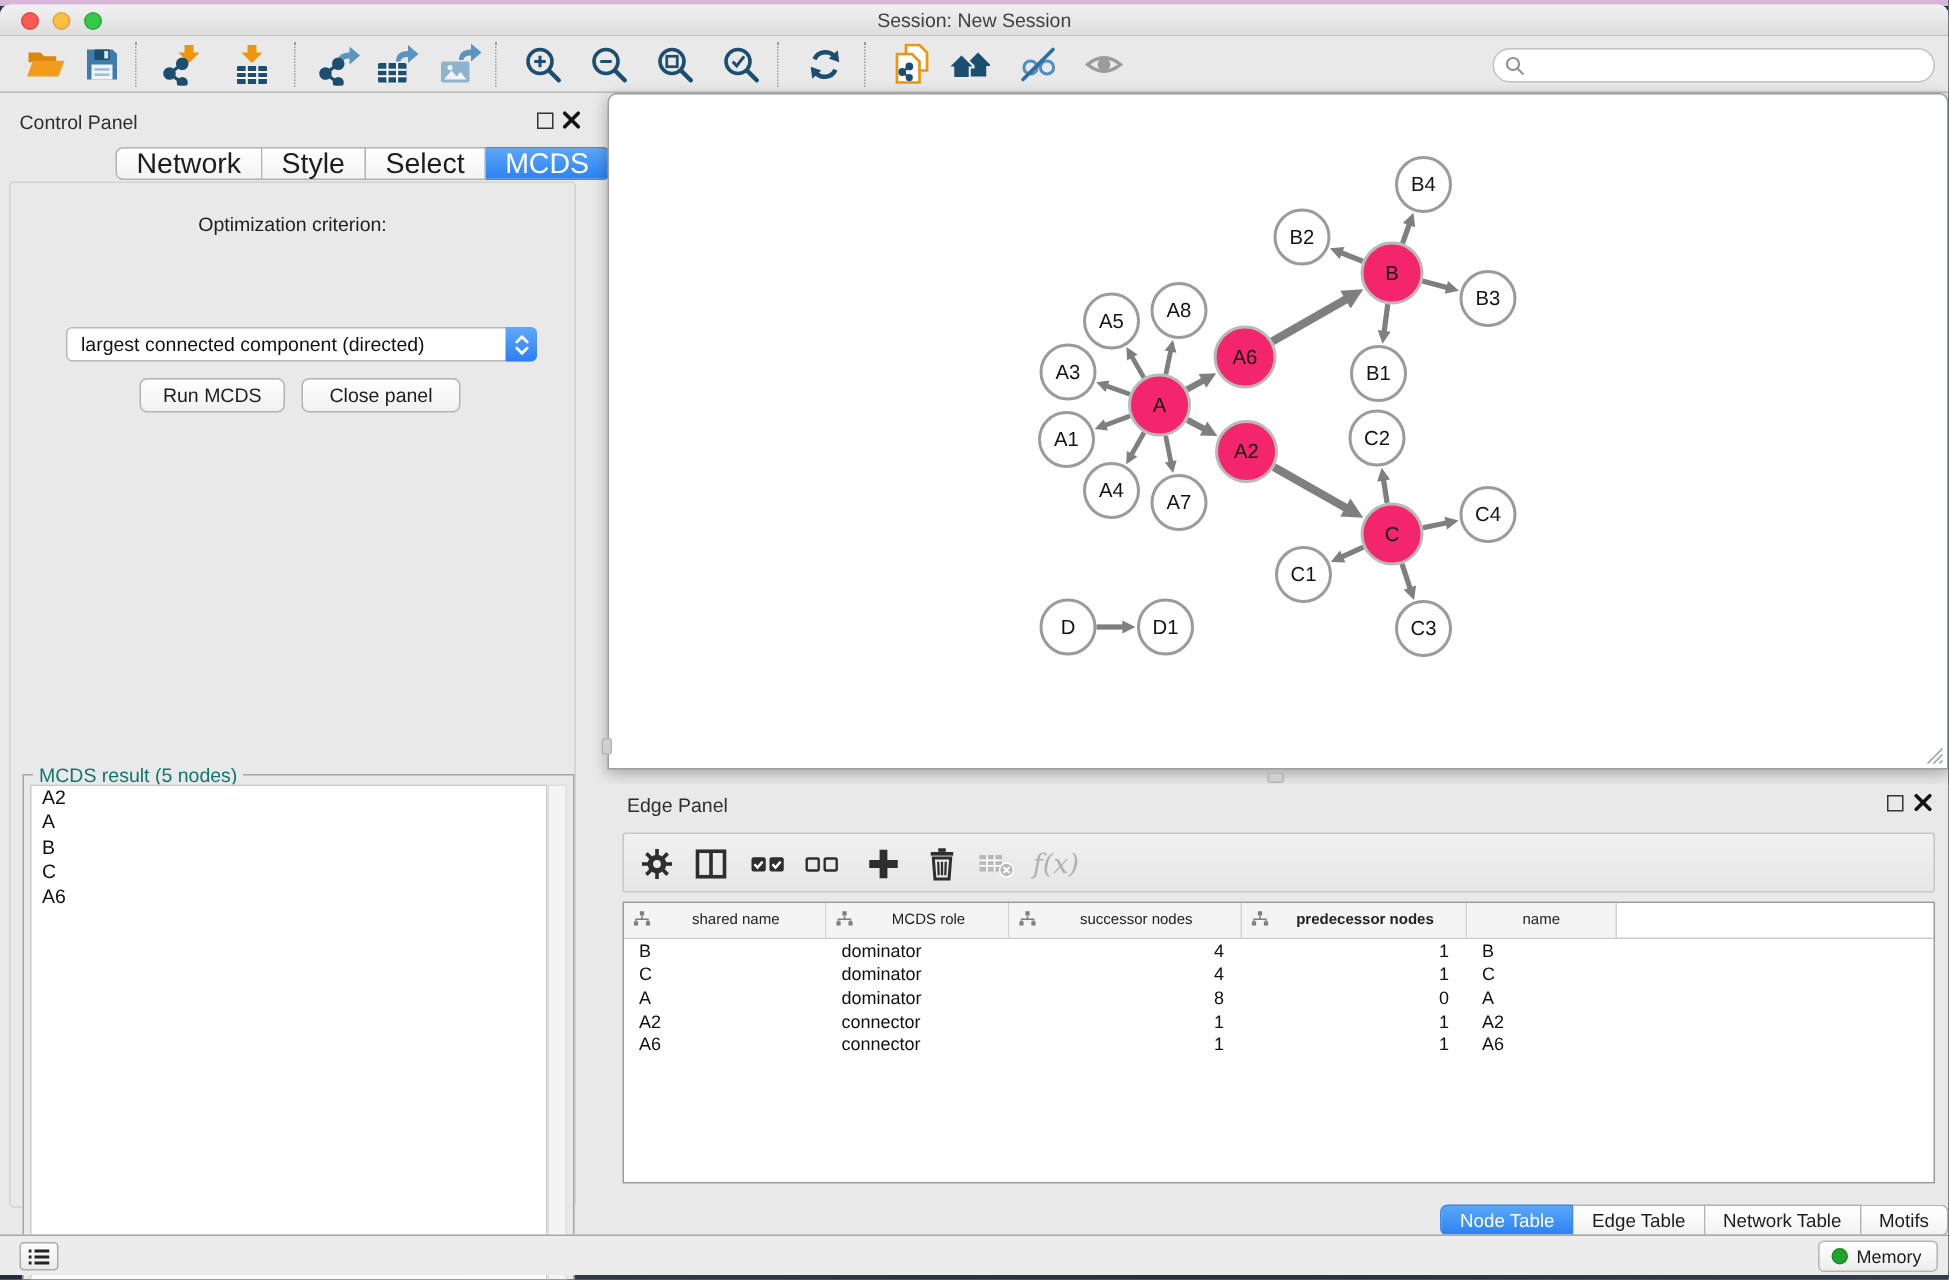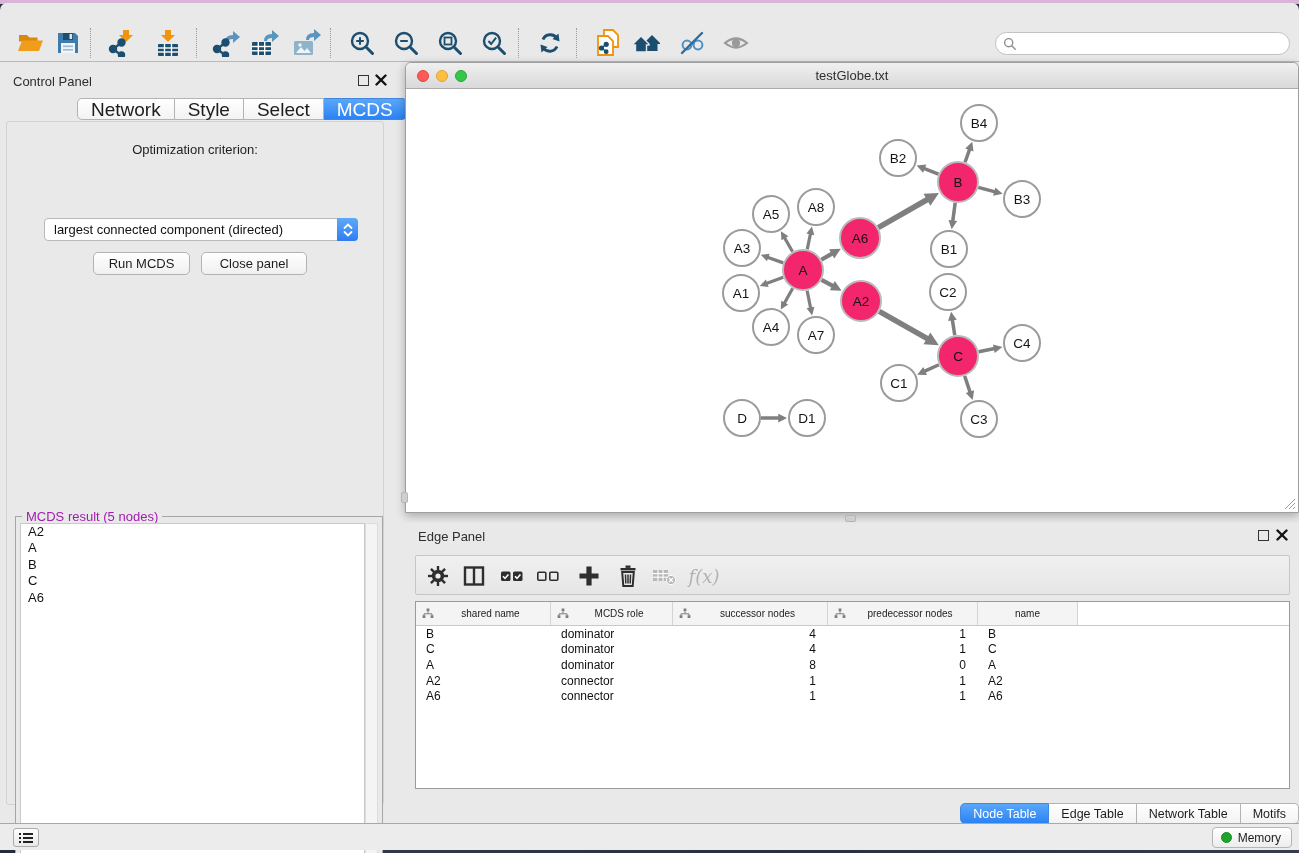--- a/index.html
+++ b/index.html
@@ -66,37 +66,37 @@
   .stepper { width:21px; height:23px; margin-right:-1px;
     background:linear-gradient(#5fa9f9,#2e7ef2); border-radius:0 4px 4px 0;
     display:flex; flex-direction:column; align-items:center; justify-content:center; }
   .push-btn { height:23px; background:linear-gradient(#ffffff,#f0f0f0);
     border:1px solid #b3b3b3; border-radius:5px; font-size:13px; color:#1d1d1d;
     display:inline-flex; align-items:center; justify-content:center;
     font-family:"Liberation Sans",sans-serif; }
   .groupbox { position:absolute; left:8px; top:394px; width:368px; height:344px;
     border:1px solid #a5a5a5; background:#e9e9e9; }
   .groupbox-legend { position:absolute; top:-8px; left:6px; background:#e9e9e9;
-    padding:0 4px; font-size:13px; color:#a21caf; }
+    padding:0 4px; font-size:13px; color:#0f766e; }
   .result-list { position:absolute; left:4px; top:6px; right:17px; bottom:4px;
     background:#fff; border:1px solid #c9c9c9; overflow:hidden; }
   .result-scroll { position:absolute; top:6px; right:4px; width:13px; bottom:4px;
     background:#f4f4f4; border:1px solid #dcdcdc; }
   .result-item { font-size:13px; line-height:16.4px; padding-left:7px; color:#111; }
 
   
   .net-window { top:59px; left:405px; width:894px; height:451px;
     background:#fff; border:1px solid #9e9e9e; border-radius:6px 6px 0 0;
     box-shadow:0 3px 10px rgba(0,0,0,.28); }
   .net-titlebar { position:absolute; top:0; left:0; width:100%; height:26px;
     background:linear-gradient(#f0f0f0,#d9d9d9); border-bottom:1px solid #ababab;
     border-radius:6px 6px 0 0; }
   .net-title { width:100%; text-align:center; line-height:26px; font-size:13px; color:#2f2f2f; }
   .net-lights { position:absolute; left:11px; top:7px; display:flex; gap:7px; }
-  .net-canvas { position:absolute; top:26px; left:0; width:892px; height:423px; background:#fff;padding-left:30px; }
+  .net-canvas { position:absolute; top:26px; left:0; width:892px; height:423px; background:#fff; }
   .resize-grip { position:absolute; right:2px; bottom:2px; width:13px; height:13px; }
   .splitter-v-handle { top:489px; left:401px; width:7px; height:11px;
     background:#cfcfcf; border:1px solid #b5b5b5; border-radius:2px; }
   .splitter-h-handle { top:512px; left:845px; width:11px; height:7px;
     background:#cfcfcf; border:1px solid #b5b5b5; border-radius:2px; }
 
   
   .table-panel { top:520px; left:405px; width:894px; height:300px; background:#e9e9e9; }
   .tp-toolbar { position:absolute; left:10px; top:32px; width:875px; height:40px;
     background:linear-gradient(#f0f0f0,#e6e6e6); border:1px solid #c6c6c6;
@@ -133,20 +133,28 @@
 </head>
 <body>
 
 <div class="screen">
 
   <div class="abs desktop-top"></div>
   <div class="abs desktop-bottom"></div>
 
   <div class="abs main-window">
 
+    <div class="abs titlebar">
+      <div class="lights">
+        <div class="light red"></div>
+        <div class="light yellow"></div>
+        <div class="light green"></div>
+      </div>
+      <div class="titlebar-title">Session: New Session</div>
+    </div>
 
     <div class="abs toolbar">
       <div class="tbtn" style="left:12px">
         <svg width="27" height="24" viewBox="0 0 27 24">
           <path d="M2 4 h8 l2.5 2.5 h8 v4 H2 z" fill="#d9880c"></path>
           <path d="M1 20 L5 9.5 h21 L22 20 z" fill="#f09d1e"></path>
         </svg>
       </div>
       <div class="tbtn" style="left:50px">
         <svg width="24" height="24" viewBox="0 0 24 24">
@@ -347,28 +355,20 @@
               <div class="result-item">B</div>
               <div class="result-item">C</div>
               <div class="result-item">A6</div>
             </div>
           <div class="result-scroll"></div>
         </div>
       </div>
     </div>
 
     <div class="abs net-window">
-      <div class="net-titlebar">
-        <div class="net-lights">
-          <div class="light red"></div>
-          <div class="light yellow"></div>
-          <div class="light green"></div>
-        </div>
-        <div class="net-title">testGlobe.txt</div>
-      </div>
       <div class="net-canvas">
         <svg width="892" height="423">
             <line x1="347.3111094133914" y1="188.30394328212898" x2="330.3142878970682" y2="194.60921578011985" stroke="#7F7F7F" stroke-width="3.2"></line>
             <polygon points="323.75132436819865,197.04386354082953 329.86062682364405,190.5111440835216 332.6430814073122,198.01167383080107" fill="#7F7F7F"></polygon>
             <line x1="347.2454960056743" y1="173.8754247889317" x2="331.3986479927045" y2="168.1601681285164" stroke="#7F7F7F" stroke-width="3.2"></line>
             <polygon points="324.81381332792927,165.78530972482696 333.69640060406635,164.7366709491719 330.9822767141356,172.2621962803436" fill="#7F7F7F"></polygon>
             <line x1="356.7197701091396" y1="199.3116594930951" x2="348.21743843110625" y2="214.456437794592" stroke="#7F7F7F" stroke-width="3.2"></line>
             <polygon points="344.79069513415277,220.56032429229037 345.219038046272,211.62631498237596 352.1949083293558,215.5425930360371" fill="#7F7F7F"></polygon>
             <line x1="356.5810822945065" y1="162.76689401538636" x2="348.39575133563454" y2="148.44256483736038" stroke="#7F7F7F" stroke-width="3.2"></line>
             <polygon points="344.92277876713666,142.36486284248917 352.3648628424892,147.3262522260575 345.4189177054935,151.2953637329122" fill="#7F7F7F"></polygon>
@@ -598,21 +598,21 @@
             </div>
             <div class="th" style="width: 155px;">
               <span><svg width="12" height="11" viewBox="0 0 12 11">
                   <path d="M6 3.5 v2 M2 7 V5.8 h8 V7" fill="none" stroke="#7d7d7d" stroke-width="1"></path>
                   <rect x="4.6" y="0.5" width="2.8" height="2.8" fill="#7d7d7d"></rect>
                   <rect x="0.6" y="7.2" width="2.8" height="2.8" fill="#7d7d7d"></rect>
                   <rect x="8.6" y="7.2" width="2.8" height="2.8" fill="#7d7d7d"></rect>
                 </svg></span>
               <span class="th-label">successor nodes</span>
             </div>
-            <div class="th" style="width: 150px;">
+            <div class="th" style="width: 150px; font-weight: bold;">
               <span><svg width="12" height="11" viewBox="0 0 12 11">
                   <path d="M6 3.5 v2 M2 7 V5.8 h8 V7" fill="none" stroke="#7d7d7d" stroke-width="1"></path>
                   <rect x="4.6" y="0.5" width="2.8" height="2.8" fill="#7d7d7d"></rect>
                   <rect x="0.6" y="7.2" width="2.8" height="2.8" fill="#7d7d7d"></rect>
                   <rect x="8.6" y="7.2" width="2.8" height="2.8" fill="#7d7d7d"></rect>
                 </svg></span>
               <span class="th-label">predecessor nodes</span>
             </div>
             <div class="th" style="width: 100px;">
               <span class="th-label">name</span>

